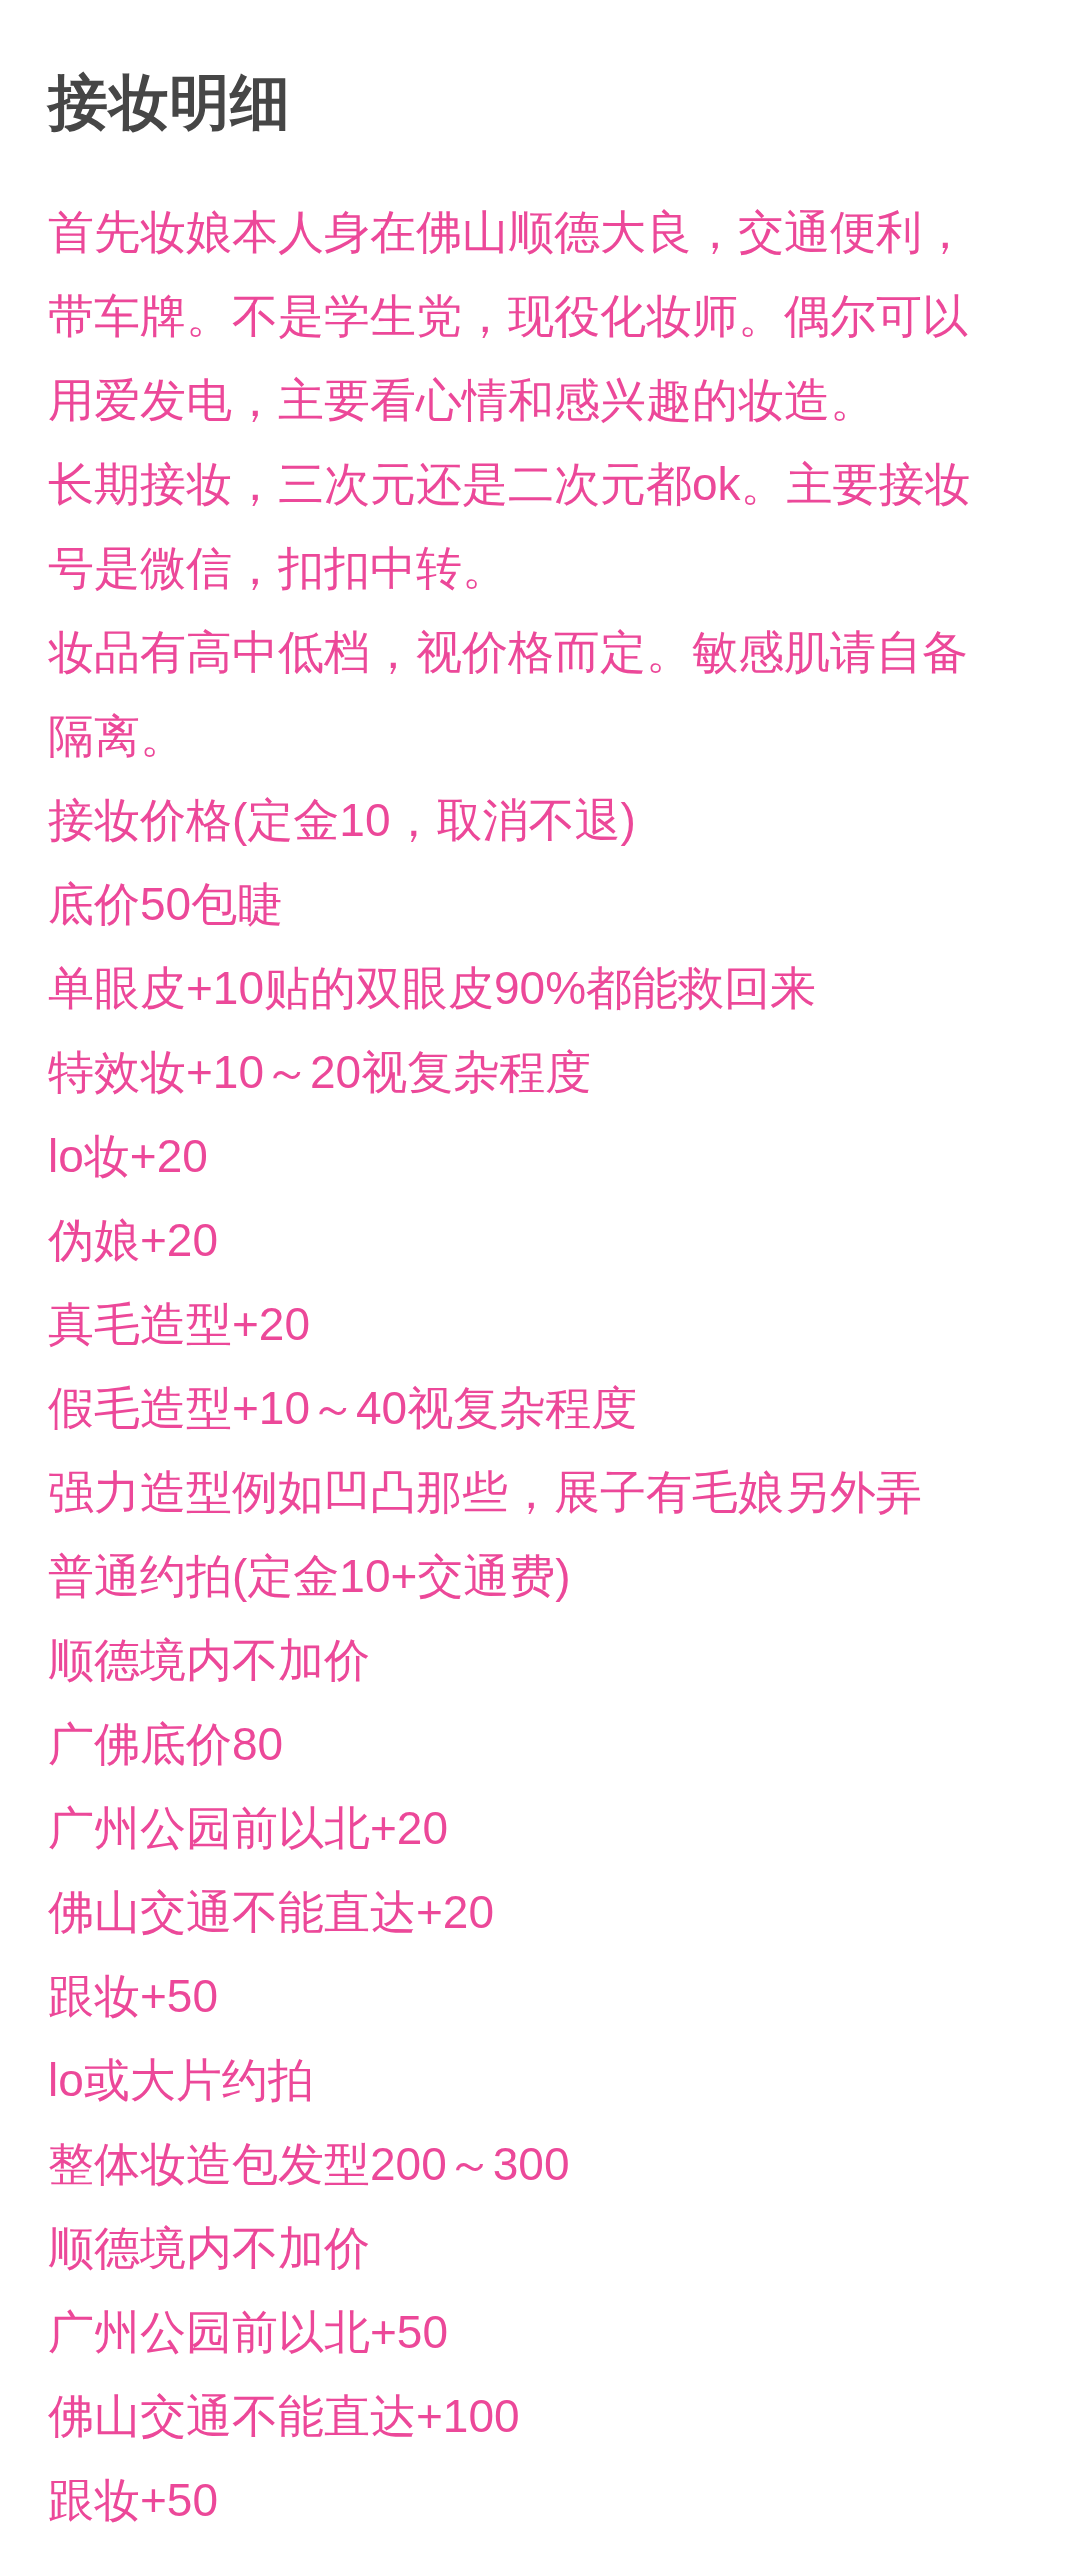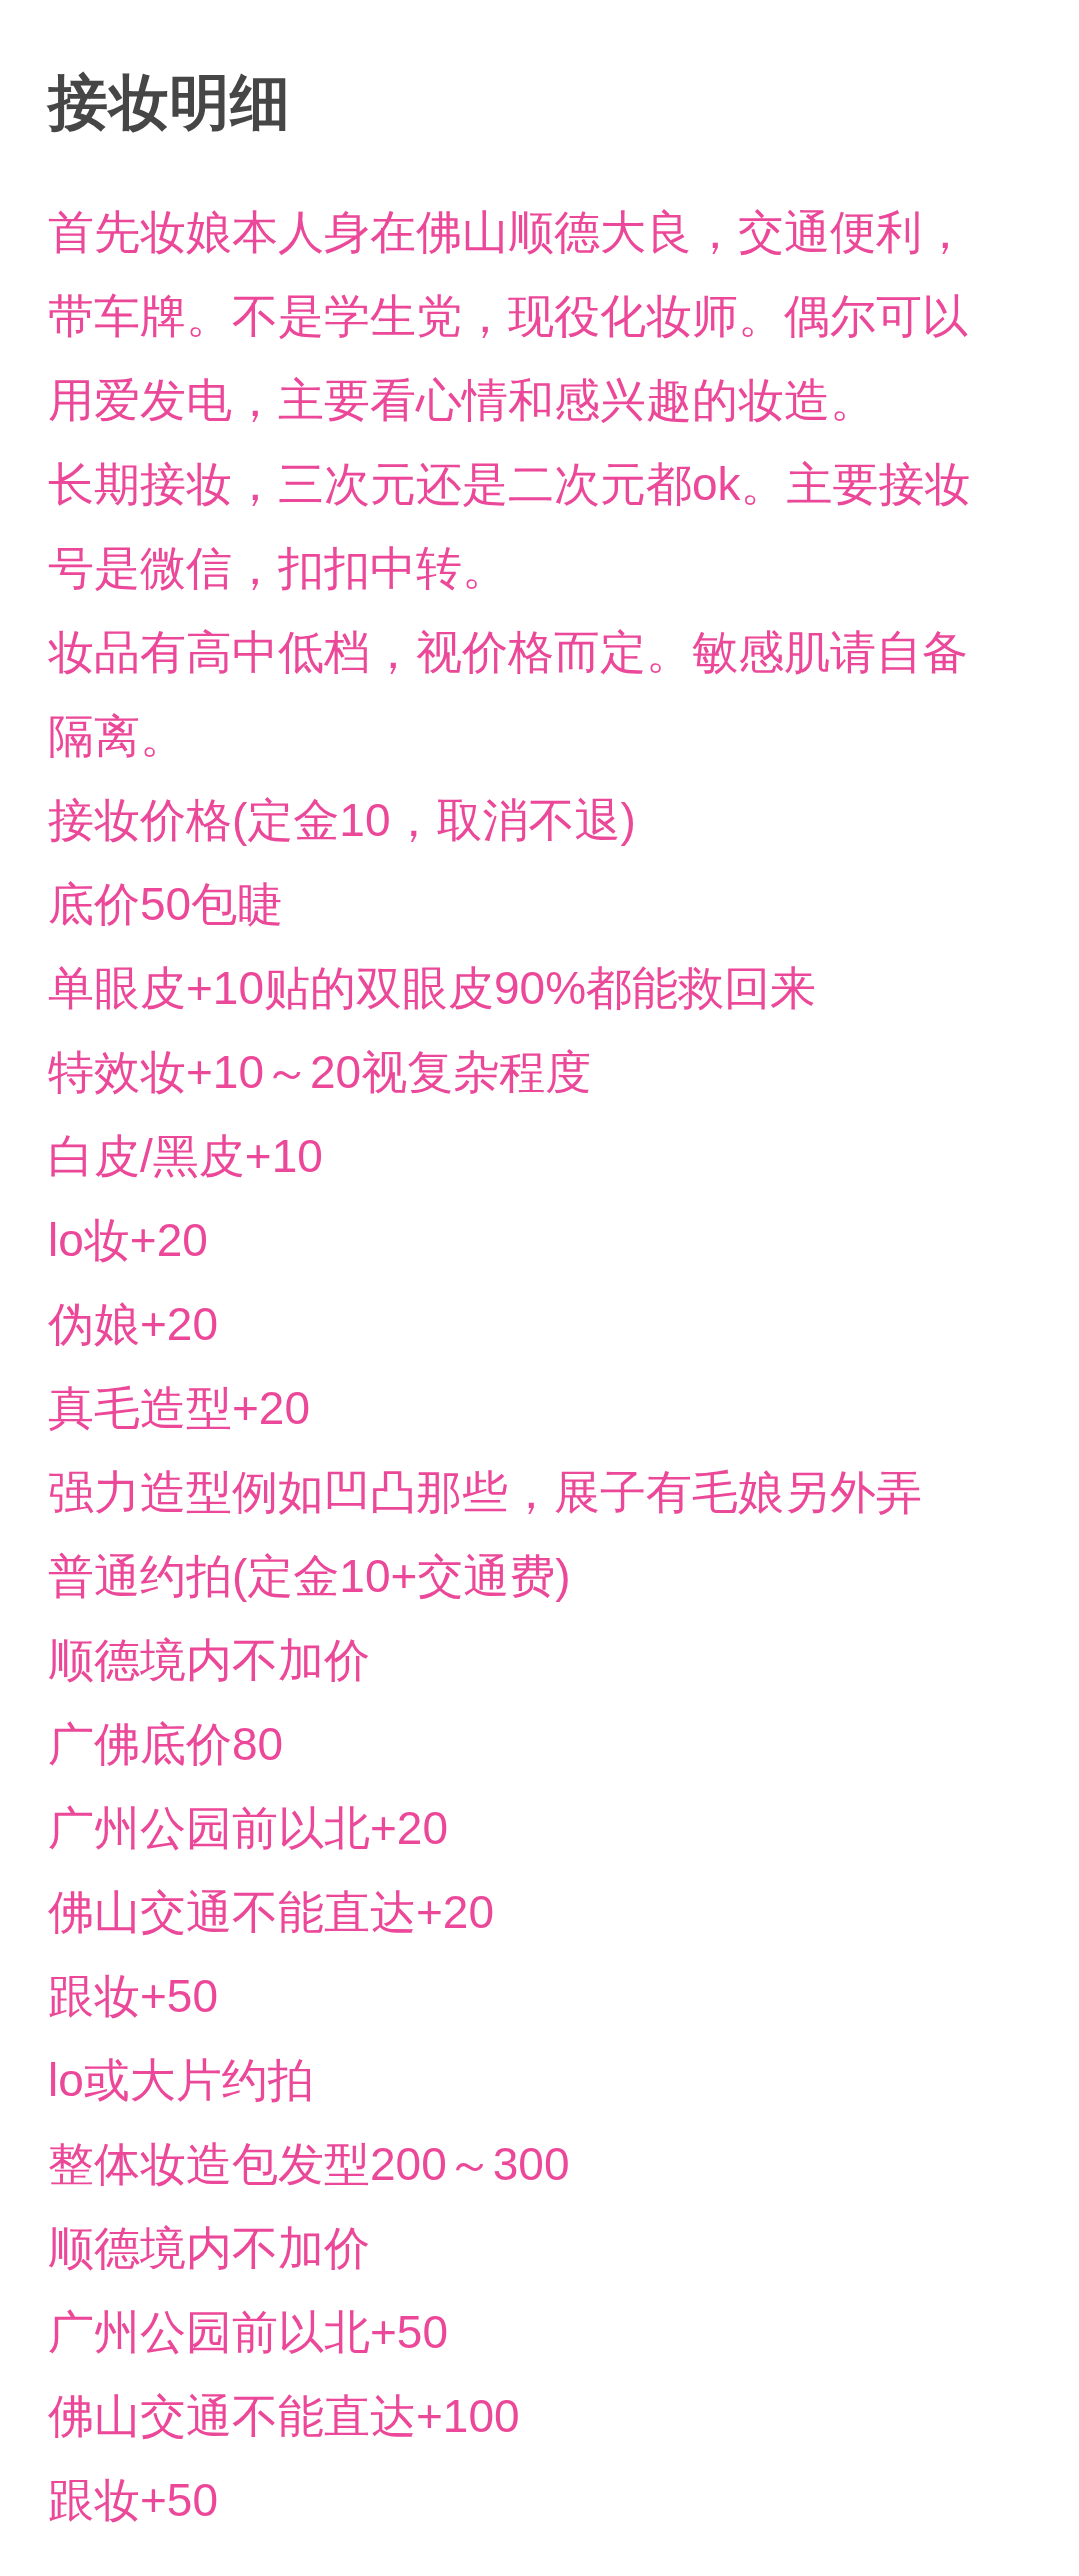--- a/index.html
+++ b/index.html
@@ -50,24 +50,24 @@
     <div class="line">带车牌。不是学生党，现役化妆师。偶尔可以</div>
     <div class="line">用爱发电，主要看心情和感兴趣的妆造。</div>
     <div class="line">长期接妆，三次元还是二次元都ok。主要接妆</div>
     <div class="line">号是微信，扣扣中转。</div>
     <div class="line">妆品有高中低档，视价格而定。敏感肌请自备</div>
     <div class="line">隔离。</div>
     <div class="line">接妆价格(定金10，取消不退)</div>
     <div class="line">底价50包睫</div>
     <div class="line">单眼皮+10贴的双眼皮90%都能救回来</div>
     <div class="line">特效妆+10～20视复杂程度</div>
-    <div class="line">白皮/黑皮+10</div>
     <div class="line">lo妆+20</div>
     <div class="line">伪娘+20</div>
     <div class="line">真毛造型+20</div>
+    <div class="line">假毛造型+10～40视复杂程度</div>
     <div class="line">强力造型例如凹凸那些，展子有毛娘另外弄</div>
     <div class="line">普通约拍(定金10+交通费)</div>
     <div class="line">顺德境内不加价</div>
     <div class="line">广佛底价80</div>
     <div class="line">广州公园前以北+20</div>
     <div class="line">佛山交通不能直达+20</div>
     <div class="line">跟妆+50</div>
     <div class="line">lo或大片约拍</div>
     <div class="line">整体妆造包发型200～300</div>
     <div class="line">顺德境内不加价</div>

